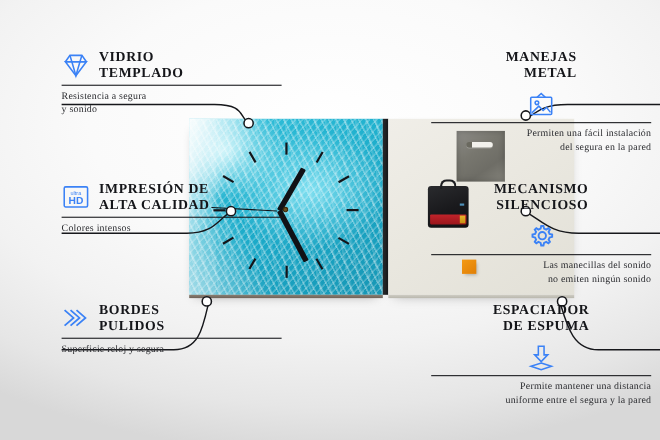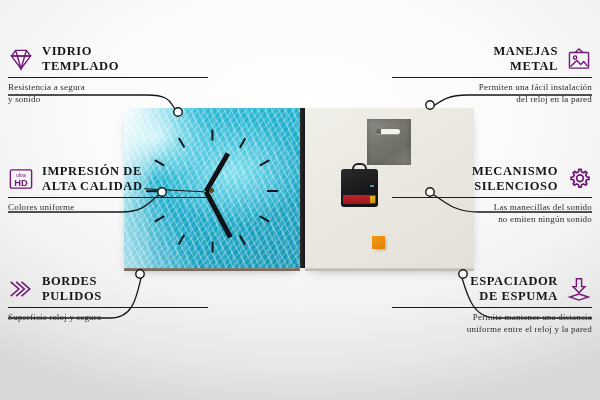--- a/index.html
+++ b/index.html
@@ -4,30 +4,30 @@
 <style>
   * { margin:0; padding:0; box-sizing:border-box; }
   html,body { width:600px; height:400px; }
   body {
     font-family: "Liberation Serif", serif;
     background:
       radial-gradient(ellipse 520px 300px at 50% 28%, #ffffff 0%, #fafafa 42%, #f2f2f2 66%, #e6e6e6 86%, #d8d8d8 100%);
     overflow:hidden;
     position:relative;
   }
-  #stage { position:absolute; inset:0; }
+  #stage { position:absolute; inset:0;margin-left:48px; }
 
   
   .feat { position:absolute; width:200px; }
   .feat.left  { left:8px;  text-align:left; }
   .feat.right { right:8px; text-align:right; }
 
   .head { display:flex; align-items:center; gap:8px; }
   .feat.left .head  { justify-content:flex-start; }
-  .feat.right .head { justify-content:flex-end; flex-direction:row; }
+  .feat.right .head { justify-content:flex-end; flex-direction:column; }
 
   .title {
     font-size:12.5px;
     letter-spacing:.6px;
     line-height:1.18;
     color:#15161a;
     font-weight:700;
     font-variant:small-caps;
     text-transform:uppercase;
   }
@@ -36,21 +36,21 @@
 
   .rule { height:1px; background:#1b1c20; margin:3px 0 3px 0; width:100%; }
 
   .sub {
     font-size:9px;
     color:#2b2c30;
     line-height:1.35;
     letter-spacing:.2px;
   }
 
-  .ico { width:26px; height:26px; flex:0 0 26px; color:#701a75; }
+  .ico { width:26px; height:26px; flex:0 0 26px; color:#3b82f6; }
   .ico svg { display:block; width:26px; height:26px; }
 
   
   #product { position:absolute; left:124px; top:108px; width:250px; height:0; }
 
   .panel { position:absolute; top:0; }
 
   
   #clock-front {
     left:0; top:0; width:176px; height:160px;
@@ -236,21 +236,21 @@
           <text x="12" y="18" font-family="Liberation Sans, sans-serif" font-size="8.6" font-weight="bold" fill="currentColor" stroke="none" text-anchor="middle">HD</text>
         </svg>
       </span>
       <div class="title">
         <span>IMPRESIÓN DE</span>
         <span class="l2">ALTA CALIDAD</span>
       </div>
     </div>
     <div class="rule"></div>
     <div class="sub">
-      <div>Colores uniforme</div>
+      <div>Colores intensos</div>
     </div>
   </div>
 
   <div class="feat left" style="top:274px">
     <div class="head">
       <span class="ico">
         <svg viewBox="0 0 24 24" fill="none" stroke="currentColor" stroke-width="1.5">
           <path d="M2.5 5.5 L10 12 L2.5 18.5"></path>
           <path d="M7.5 5.5 L15 12 L7.5 18.5"></path>
           <path d="M12.5 5.5 L20 12 L12.5 18.5"></path>
@@ -279,21 +279,21 @@
           <path d="M8.5 6 L12 2.8 L15.5 6"></path>
           <rect x="3.2" y="6" width="17.6" height="14.4" rx="0.8"></rect>
           <circle cx="8.4" cy="10.6" r="1.5"></circle>
           <path d="M4.2 19 L10 13.4 L13.6 17 L16.4 14.4 L19.8 18.6"></path>
         </svg>
       </span>
     </div>
     <div class="rule"></div>
     <div class="sub">
       <div>Permiten una fácil instalación</div>
-      <div>del reloj en la pared</div>
+      <div>del segura en la pared</div>
     </div>
   </div>
 
   <div class="feat right" style="top:164px">
     <div class="head">
       <div class="title">
         <span>MECANISMO</span>
         <span class="l2">SILENCIOSO</span>
       </div>
       <span class="ico">
@@ -322,17 +322,17 @@
       <span class="ico">
         <svg viewBox="0 0 24 24" fill="none" stroke="currentColor" stroke-width="1.3">
           <path d="M9.6 2.6 h4.8 v7.2 h3.1 L12 15.4 L6.5 9.8 h3.1 z"></path>
           <path d="M12 16.6 L20.6 19.4 L12 22.2 L3.4 19.4 z"></path>
         </svg>
       </span>
     </div>
     <div class="rule"></div>
     <div class="sub">
       <div>Permite mantener una distancia</div>
-      <div>uniforme entre el reloj y la pared</div>
+      <div>uniforme entre el segura y la pared</div>
     </div>
   </div>
 
 </div>
 
 </body></html>

